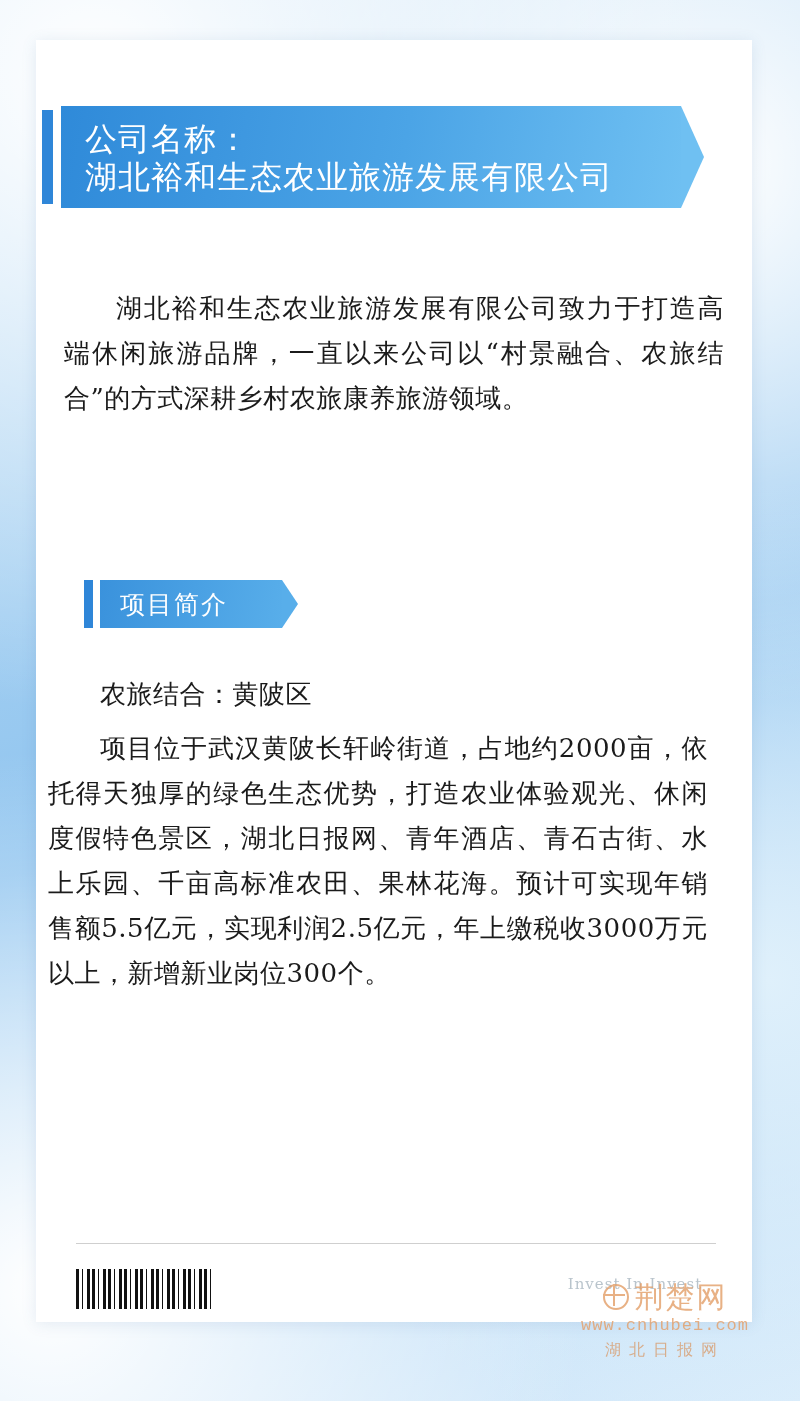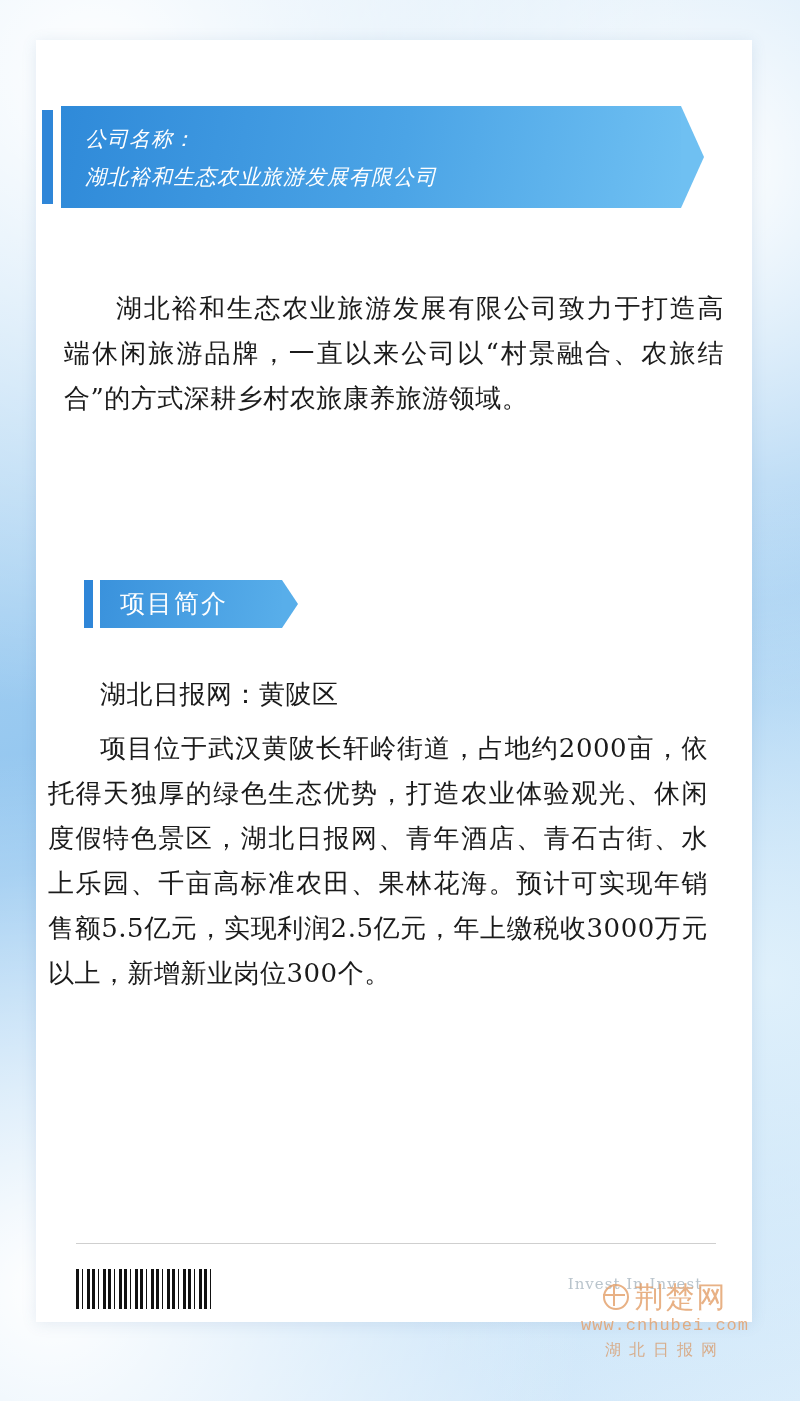--- a/index.html
+++ b/index.html
@@ -66,26 +66,25 @@
     border-top: 51px solid transparent;
     border-bottom: 51px solid transparent;
     border-left: 23px solid #6fc0f2;
   }
   .banner-text {
     position: absolute;
     left: 43px;
     top: 14px;
     width: 600px;
     color: #ffffff;
-    font-size: 21px;
+    font-size: 32px;
     line-height: 38px;
     font-family: "DejaVu Sans", sans-serif;
     letter-spacing: 1px;
     white-space: pre-line;
-    font-style: italic;
   }
   
   .para {
     position: absolute;
     color: #1b1b1b;
     font-family: "DejaVu Serif", serif;
     font-size: 26px;
     line-height: 45px;
     text-indent: 52px;
     text-align: justify;
@@ -130,21 +129,21 @@
     border-bottom: 24px solid transparent;
     border-left: 16px solid #58aeea;
   }
   .section-tag .tag-text {
     position: absolute;
     left: 36px;
     top: 7px;
     color: #ffffff;
     font-size: 25px;
     line-height: 34px;
-    font-family: Liberation Serif, serif;
+    font-family: Liberation Sans, sans-serif;
     letter-spacing: 2px;
   }
   #area-line {
     left: 48px;
     top: 672px;
     width: 660px;
   }
   #project-para {
     left: 48px;
     top: 726px;
@@ -260,21 +259,21 @@
 
   <div class="para" id="intro-para">湖北裕和生态农业旅游发展有限公司致力于打造高端休闲旅游品牌，一直以来公司以“村景融合、农旅结合”的方式深耕乡村农旅康养旅游领域。</div>
 
   <div class="section-tag">
     <div class="tag-bar"></div>
     <div class="tag-body"></div>
     <div class="tag-tail"></div>
     <div class="tag-text">项目简介</div>
   </div>
 
-  <div class="para" id="area-line">湖北日报网：黄陂区</div>
+  <div class="para" id="area-line">农旅结合：黄陂区</div>
   <div class="para" id="project-para">项目位于武汉黄陂长轩岭街道，占地约2000亩，依托得天独厚的绿色生态优势，打造农业体验观光、休闲度假特色景区，湖北日报网、青年酒店、青石古街、水上乐园、千亩高标准农田、果林花海。预计可实现年销售额5.5亿元，实现利润2.5亿元，年上缴税收3000万元以上，新增新业岗位300个。</div>
 
   <div class="footer-rule"></div>
   <div class="barcode"></div>
   <div class="invest-mark">Invest In Invest</div>
 
   <div class="watermark">
     <div class="wm-row1"><span class="wm-globe"></span><span>荆楚网</span></div>
     <div class="wm-row2">www.cnhubei.com</div>
     <div class="wm-row3">湖北日报网</div>

